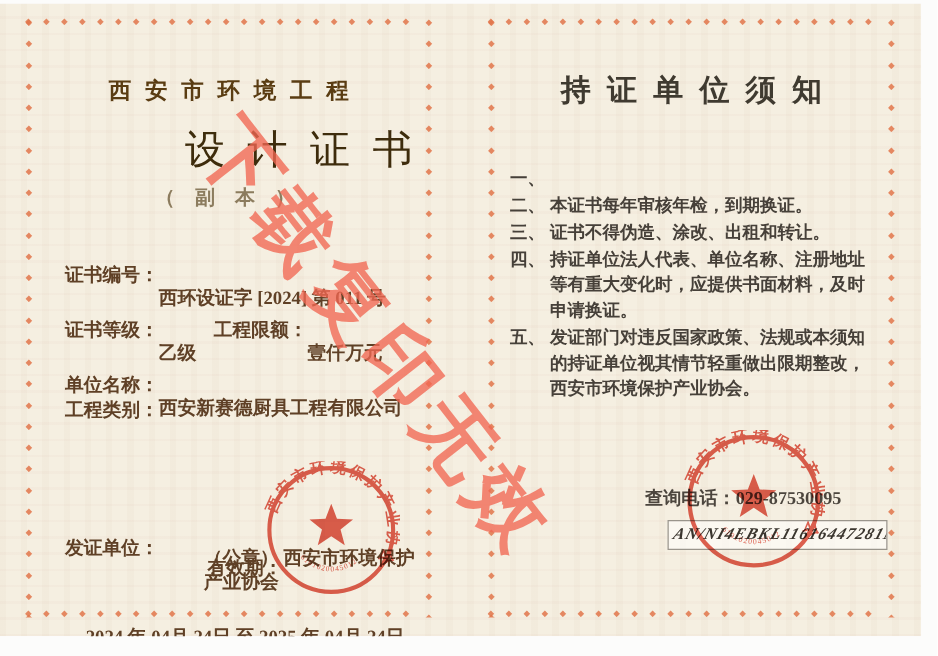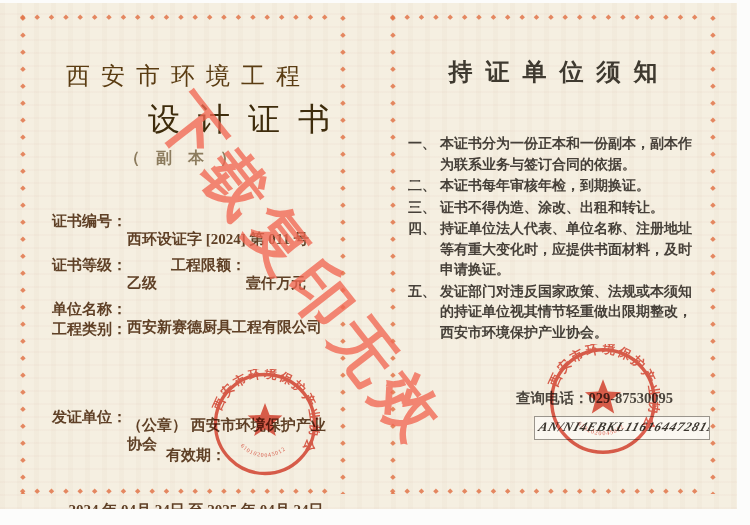--- a/index.html
+++ b/index.html
@@ -19,21 +19,21 @@
   .orn-h{left:2px;width:326px;height:10px;font-size:7px;letter-spacing:9px;
          white-space:nowrap;overflow:hidden;line-height:10px;}
   .orn-top{top:0;}
   .orn-bottom{bottom:0;}
   .orn-v{top:2px;height:480px;width:10px;font-size:7px;letter-spacing:9px;
          writing-mode:vertical-rl;white-space:nowrap;overflow:hidden;line-height:10px;}
   .orn-left{left:0;}
   .orn-right{right:0;}
   
   .title1{position:absolute;left:0;top:48px;width:100%;text-align:center;
-          font-size:24px;font-weight:normal;letter-spacing:11px;color:#5a3c12;text-indent:11px;}
+          font-size:18px;font-weight:bold;letter-spacing:11px;color:#5a3c12;text-indent:11px;}
   .title2{position:absolute;left:0;top:86px;width:100%;text-align:right;
           font-size:32px;font-weight:normal;letter-spacing:18px;color:#3e2c0c;text-indent:18px;}
   .subtitle{position:absolute;left:0;top:136px;width:100%;text-align:center;
           font-size:16px;font-weight:bold;letter-spacing:6px;color:#8c7c5e;}
   .frow{position:absolute;left:34px;width:288px;display:flex;align-items:center;
         font-size:15px;font-weight:bold;color:#5f4026;line-height:19px;}
   .frow .lab{flex:0 0 auto;white-space:nowrap;}
   .frow .val{flex:0 1 auto;margin-top:36px;}
   .val-narrow{max-width:228px;}
   .gap{width:14px;flex:0 0 auto;}
@@ -94,42 +94,41 @@
         <span class="lab">工程限额：</span>
         <span class="val">壹仟万元</span>
       </div>
       <div class="frow" style="top:270px;">
         <span class="lab">单位名称：</span>
         <span class="val">西安新赛德厨具工程有限公司</span>
       </div>
       <div class="frow" style="top:308px;">
         <span class="lab">工程类别：</span>
       </div>
-      <div class="frow" style="top:368px;">
+      <div class="frow" style="top:390px;gap:36px;">
         <span class="lab">发证单位：</span>
         <span class="val">（公章） 西安市环境保护产业协会</span>
       </div>
       <div class="frow" style="top:434px;flex-direction:column;">
         <span class="lab">有效期：</span>
         <span class="val">2024 年 04月 24日 至 2025 年 04月 24日</span>
       </div>
     </div>
 
     <div class="page page-right">
       <div class="orn orn-h orn-top">◆◆◆◆◆◆◆◆◆◆◆◆◆◆◆◆◆◆◆◆◆◆</div>
       <div class="orn orn-h orn-bottom">◆◆◆◆◆◆◆◆◆◆◆◆◆◆◆◆◆◆◆◆◆◆</div>
       <div class="orn orn-v orn-left">◆◆◆◆◆◆◆◆◆◆◆◆◆◆◆◆◆◆◆◆◆◆◆◆◆◆◆◆◆◆</div>
       <div class="orn orn-v orn-right">◆◆◆◆◆◆◆◆◆◆◆◆◆◆◆◆◆◆◆◆◆◆◆◆◆◆◆◆◆◆</div>
 
       <div class="rtitle">持证单位须知</div>
 
       <div class="notices">
         <div class="nitem">
           <span class="nnum">一、</span>
-          <span class="ntext">本证书分为一份正本和一份副本，副本作为联系业务与签订合同的依据。</span>
         </div>
         <div class="nitem">
           <span class="nnum">二、</span>
           <span class="ntext">本证书每年审核年检，到期换证。</span>
         </div>
         <div class="nitem">
           <span class="nnum">三、</span>
           <span class="ntext">证书不得伪造、涂改、出租和转让。</span>
         </div>
         <div class="nitem">

